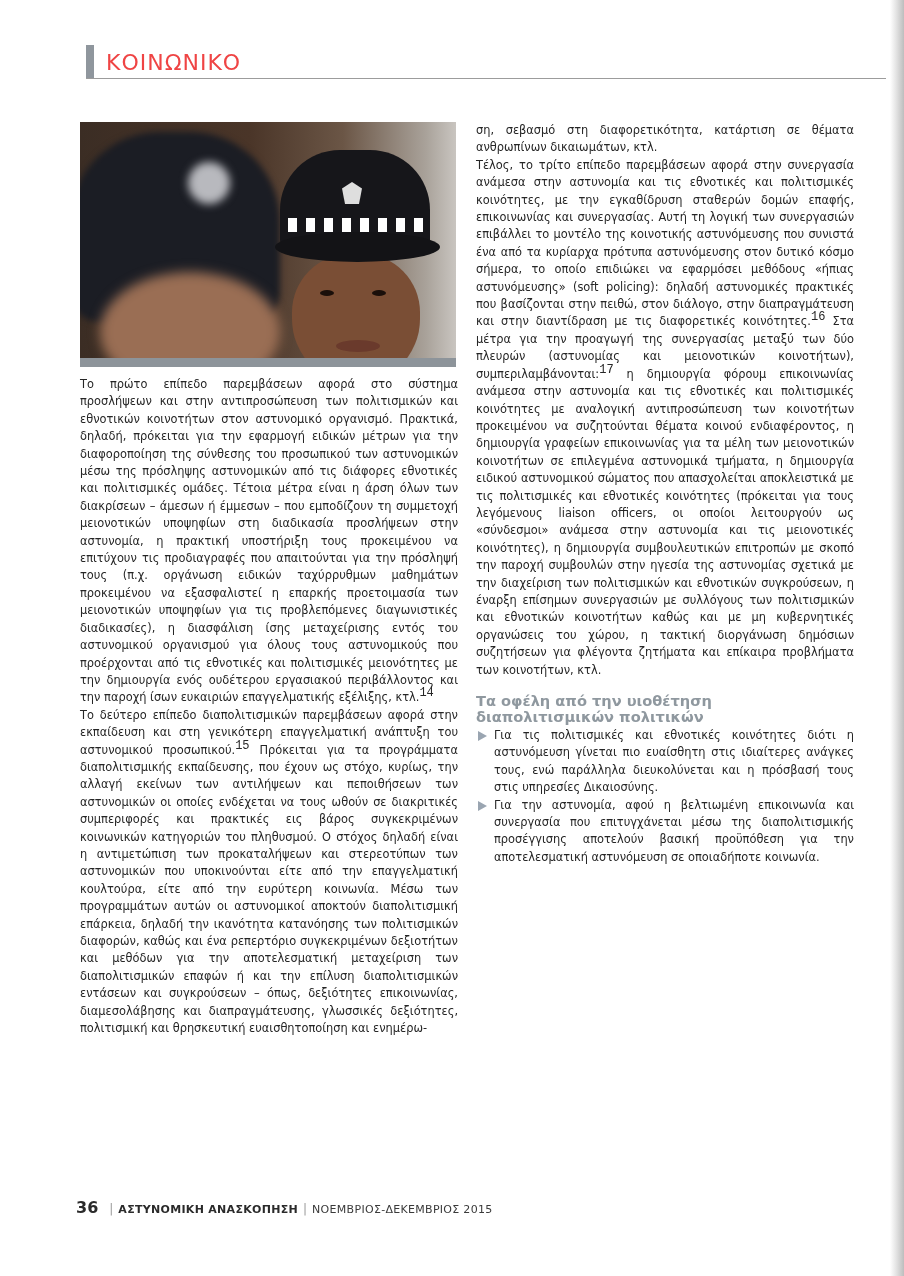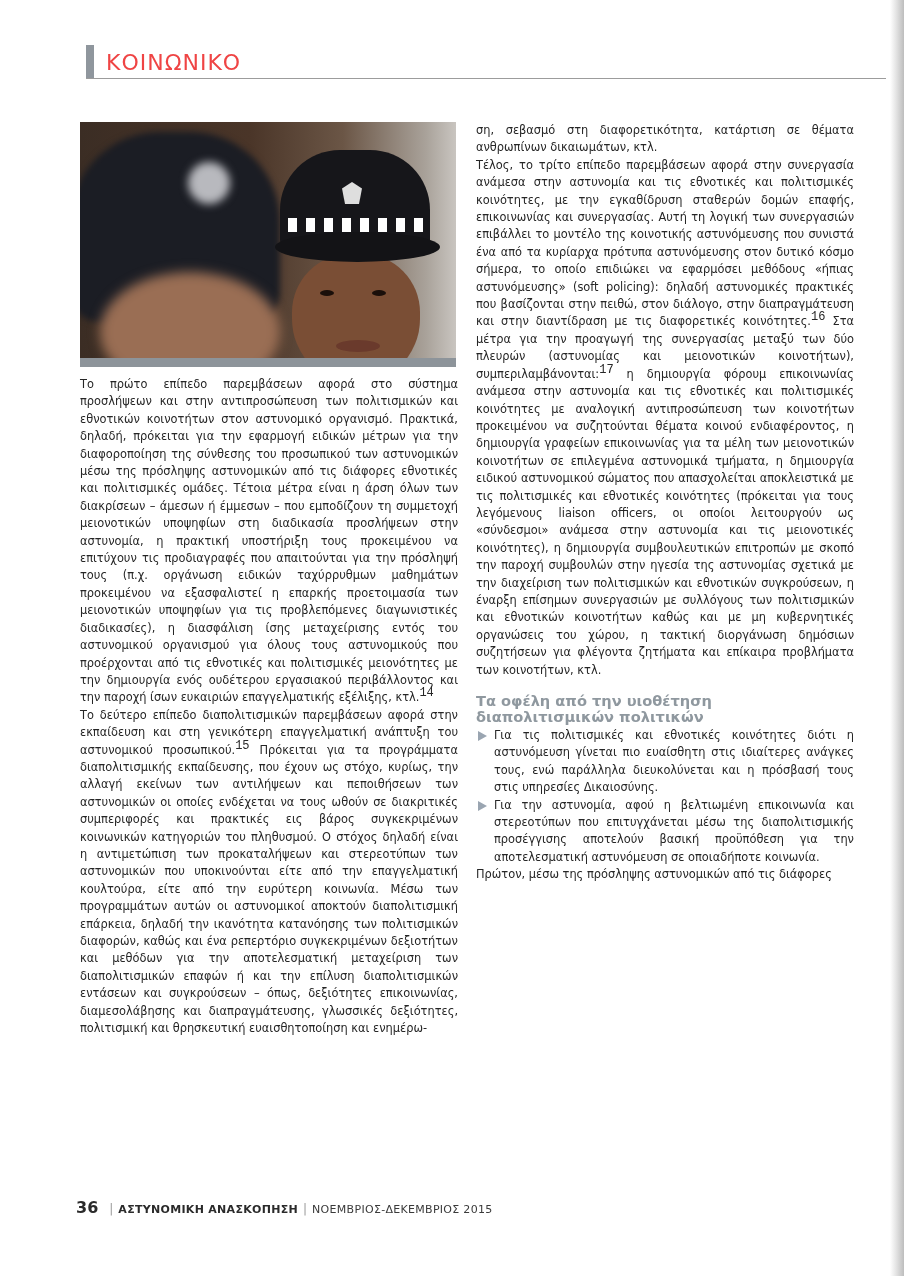--- a/index.html
+++ b/index.html
@@ -88,23 +88,22 @@
   <p><span>Το πρώτο επίπεδο παρεμβάσεων αφορά στο σύστημα προσλήψεων και στην αντιπροσώπευση των πολιτισμικών και εθνοτικών κοινοτήτων στον αστυνομικό οργανισμό. Πρακτικά, δηλαδή, πρόκειται για την εφαρμογή ειδικών μέτρων για την διαφοροποίηση της σύνθεσης του προσωπικού των αστυνομικών μέσω της πρόσληψης αστυνομικών από τις διάφορες εθνοτικές και πολιτισμικές ομάδες. Τέτοια μέτρα είναι η άρση όλων των διακρίσεων – άμεσων ή έμμεσων – που εμποδίζουν τη συμμετοχή μειονοτικών υποψηφίων στη διαδικασία προσλήψεων στην αστυνομία, η πρακτική υποστήριξη τους προκειμένου να επιτύχουν τις προδιαγραφές που απαιτούνται για την πρόσληψή τους (π.χ. οργάνωση ειδικών ταχύρρυθμων μαθημάτων προκειμένου να εξασφαλιστεί η επαρκής προετοιμασία των μειονοτικών υποψηφίων για τις προβλεπόμενες διαγωνιστικές διαδικασίες), η διασφάλιση ίσης μεταχείρισης εντός του αστυνομικού οργανισμού για όλους τους αστυνομικούς που προέρχονται από τις εθνοτικές και πολιτισμικές μειονότητες με την δημιουργία ενός ουδέτερου εργασιακού περιβάλλοντος και την παροχή ίσων ευκαιριών επαγγελματικής εξέλιξης, κτλ.</span><sup>14</sup></p>
   <p><span>Το δεύτερο επίπεδο διαπολιτισμικών παρεμβάσεων αφορά στην εκπαίδευση και στη γενικότερη επαγγελματική ανάπτυξη του αστυνομικού προσωπικού.</span><sup>15</sup><span> Πρόκειται για τα προγράμματα διαπολιτισμικής εκπαίδευσης, που έχουν ως στόχο, κυρίως, την αλλαγή εκείνων των αντιλήψεων και πεποιθήσεων των αστυνομικών οι οποίες ενδέχεται να τους ωθούν σε διακριτικές συμπεριφορές και πρακτικές εις βάρος συγκεκριμένων κοινωνικών κατηγοριών του πληθυσμού. Ο στόχος δηλαδή είναι η αντιμετώπιση των προκαταλήψεων και στερεοτύπων των αστυνομικών που υποκινούνται είτε από την επαγγελματική κουλτούρα, είτε από την ευρύτερη κοινωνία. Μέσω των προγραμμάτων αυτών οι αστυνομικοί αποκτούν διαπολιτισμική επάρκεια, δηλαδή την ικανότητα κατανόησης των πολιτισμικών διαφορών, καθώς και ένα ρεπερτόριο συγκεκριμένων δεξιοτήτων και μεθόδων για την αποτελεσματική μεταχείριση των διαπολιτισμικών επαφών ή και την επίλυση διαπολιτισμικών εντάσεων και συγκρούσεων – όπως, δεξιότητες επικοινωνίας, διαμεσολάβησης και διαπραγμάτευσης, γλωσσικές δεξιότητες, πολιτισμική και θρησκευτική ευαισθητοποίηση και ενημέρω-</span></p>
 </div>
 
 <div class="col col-right">
   <p>ση, σεβασμό στη διαφορετικότητα, κατάρτιση σε θέματα ανθρωπίνων δικαιωμάτων, κτλ.</p>
   <p><span>Τέλος, το τρίτο επίπεδο παρεμβάσεων αφορά στην συνεργασία ανάμεσα στην αστυνομία και τις εθνοτικές και πολιτισμικές κοινότητες, με την εγκαθίδρυση σταθερών δομών επαφής, επικοινωνίας και συνεργασίας. Αυτή τη λογική των συνεργασιών επιβάλλει το μοντέλο της κοινοτικής αστυνόμευσης που συνιστά ένα από τα κυρίαρχα πρότυπα αστυνόμευσης στον δυτικό κόσμο σήμερα, το οποίο επιδιώκει να εφαρμόσει μεθόδους «ήπιας αστυνόμευσης» (soft policing): δηλαδή αστυνομικές πρακτικές που βασίζονται στην πειθώ, στον διάλογο, στην διαπραγμάτευση και στην διαντίδραση με τις διαφορετικές κοινότητες.</span><sup>16</sup><span> Στα μέτρα για την προαγωγή της συνεργασίας μεταξύ των δύο πλευρών (αστυνομίας και μειονοτικών κοινοτήτων), συμπεριλαμβάνονται:</span><sup>17</sup><span> η  δημιουργία φόρουμ επικοινωνίας ανάμεσα στην αστυνομία και τις εθνοτικές και πολιτισμικές κοινότητες με αναλογική αντιπροσώπευση των κοινοτήτων προκειμένου να συζητούνται θέματα κοινού ενδιαφέροντος,  η δημιουργία γραφείων επικοινωνίας για τα μέλη των μειονοτικών κοινοτήτων σε επιλεγμένα αστυνομικά τμήματα, η δημιουργία ειδικού αστυνομικού σώματος που απασχολείται αποκλειστικά με τις πολιτισμικές και εθνοτικές κοινότητες (πρόκειται για τους λεγόμενους liaison officers, οι οποίοι λειτουργούν ως «σύνδεσμοι» ανάμεσα στην αστυνομία και τις μειονοτικές κοινότητες), η δημιουργία συμβουλευτικών επιτροπών με σκοπό την παροχή συμβουλών στην ηγεσία της αστυνομίας σχετικά με την διαχείριση των πολιτισμικών και εθνοτικών συγκρούσεων,  η έναρξη επίσημων συνεργασιών με συλλόγους των πολιτισμικών και εθνοτικών κοινοτήτων καθώς και με μη κυβερνητικές οργανώσεις του χώρου, η τακτική διοργάνωση δημόσιων συζητήσεων για φλέγοντα ζητήματα και επίκαιρα προβλήματα των κοινοτήτων,  κτλ.</span></p>
   <h2 class="subhead">Τα οφέλη από την υιοθέτηση διαπολιτισμικών πολιτικών</h2>
   <ul class="bullets">
     <li><span class="bullet-icon"></span><span>Για τις πολιτισμικές και εθνοτικές κοινότητες διότι η αστυνόμευση γίνεται πιο ευαίσθητη στις ιδιαίτερες ανάγκες τους, ενώ παράλληλα διευκολύνεται και η πρόσβασή τους στις υπηρεσίες Δικαιοσύνης.</span></li>
-    <li><span class="bullet-icon"></span><span>Για την αστυνομία, αφού η βελτιωμένη επικοινωνία και στερεοτύπων που επιτυγχάνεται μέσω της διαπολιτισμικής προσέγγισης αποτελούν βασική προϋπόθεση για την αποτελεσματική αστυνόμευση σε οποιαδήποτε κοινωνία.</span></li>
+    <li><span class="bullet-icon"></span><span>Για την αστυνομία, αφού η βελτιωμένη επικοινωνία και συνεργασία που επιτυγχάνεται μέσω της διαπολιτισμικής προσέγγισης αποτελούν βασική προϋπόθεση για την αποτελεσματική αστυνόμευση σε οποιαδήποτε κοινωνία.</span></li>
   </ul>
-  <p>Πρώτον,  μέσω της πρόσληψης αστυνομικών από τις διάφορες</p>
 </div>
 
 <div class="footer">
   <span class="footer-num">36</span>
   <span class="footer-sep">|</span>
   <span class="footer-mag">ΑΣΤΥΝΟΜΙΚΗ ΑΝΑΣΚΟΠΗΣΗ</span>
   <span class="footer-sep">|</span>
   <span class="footer-issue">ΝΟΕΜΒΡΙΟΣ-ΔΕΚΕΜΒΡΙΟΣ 2015</span>
 </div>
 

